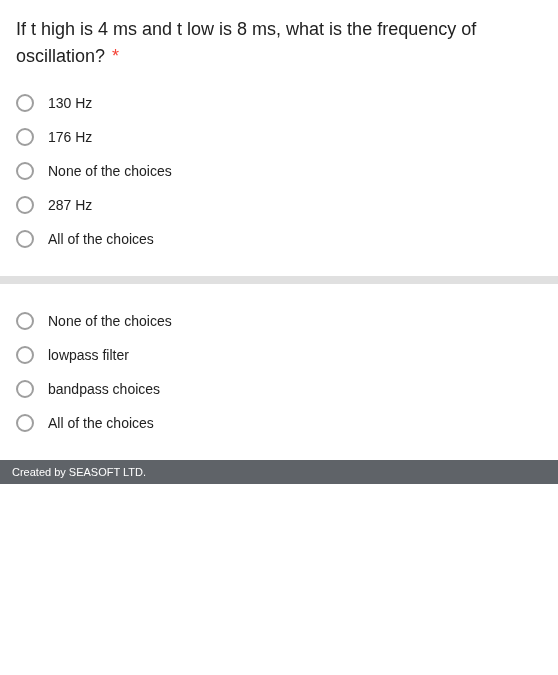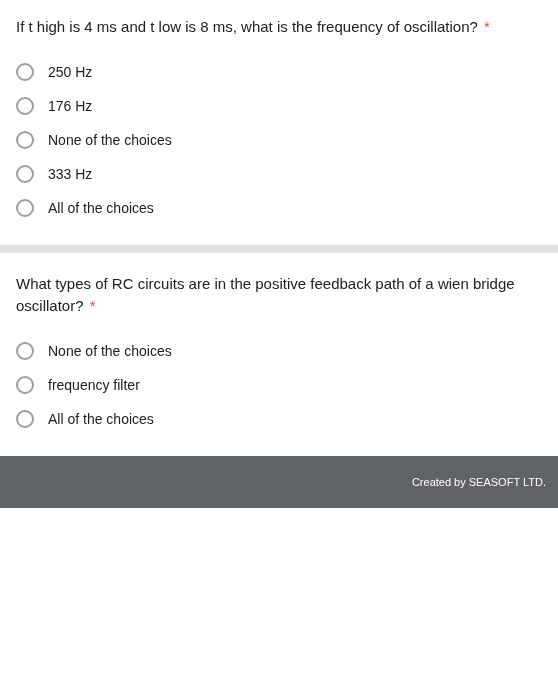--- a/index.html
+++ b/index.html
@@ -19,21 +19,21 @@
 
     .page-container {
       padding: 16px 16px 0 16px;
     }
 
     .question-block {
       margin-bottom: 0;
     }
 
     .question-text {
-      font-size: 15px;
+      font-size: 18px;
       color: #212121;
       margin-bottom: 16px;
       line-height: 1.5;
     }
 
     .required-star {
       color: #f44336;
       margin-left: 2px;
     }
 
@@ -67,72 +67,73 @@
     .divider {
       height: 8px;
       background-color: #e0e0e0;
       margin: 8px -16px 20px -16px;
     }
 
     .footer-bar {
       background-color: #5f6368;
       color: #ffffff;
       font-size: 11px;
-      padding: 20px 12px;
-      text-align: right;
+      padding: 6px 12px;
+      text-align: left;
       margin-top: 16px;
     }
   </style>
 </head>
 <body>
 
 <div class="page-container">
 
   <div class="question-block">
     <p class="question-text">
       <span>If t high is 4 ms and t low is 8 ms, what is the frequency of oscillation?</span><span class="required-star"> *</span>
     </p>
     <ul class="options-list">
       <li class="option-item">
         <div class="radio-circle"></div>
-        <span class="option-label">250 Hz</span>
+        <span class="option-label">130 Hz</span>
       </li>
       <li class="option-item">
         <div class="radio-circle"></div>
         <span class="option-label">176 Hz</span>
       </li>
       <li class="option-item">
         <div class="radio-circle"></div>
         <span class="option-label">None of the choices</span>
       </li>
       <li class="option-item">
         <div class="radio-circle"></div>
-        <span class="option-label">333 Hz</span>
+        <span class="option-label">287 Hz</span>
       </li>
       <li class="option-item">
         <div class="radio-circle"></div>
         <span class="option-label">All of the choices</span>
       </li>
     </ul>
   </div>
 
   <div class="divider"></div>
 
   <div class="question-block">
-    <p class="question-text">
-      <span>What types of RC circuits are in the positive feedback path of a wien bridge oscillator?</span><span class="required-star"> *</span>
-    </p>
     <ul class="options-list">
       <li class="option-item">
         <div class="radio-circle"></div>
         <span class="option-label">None of the choices</span>
       </li>
       <li class="option-item">
         <div class="radio-circle"></div>
-        <span class="option-label">frequency filter</span>
+        <span class="option-label">lowpass filter</span>
+      </li>
+      <li class="option-item">
+        <div class="radio-circle"></div>
+        <span class="option-label">bandpass choices</span>
       </li>
       <li class="option-item">
         <div class="radio-circle"></div>
         <span class="option-label">All of the choices</span>
       </li>
     </ul>
   </div>
 
 </div>
 

